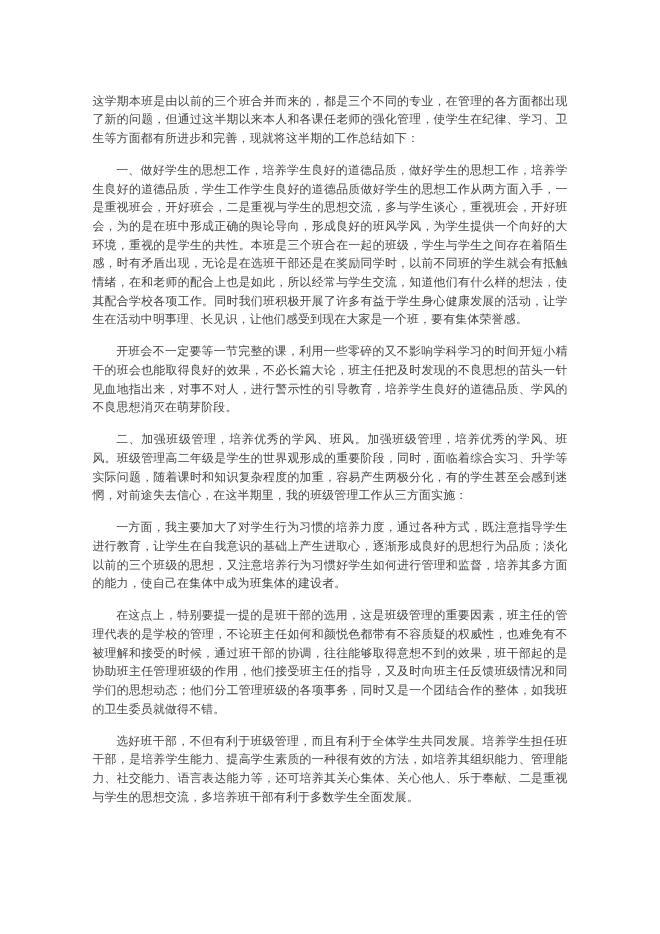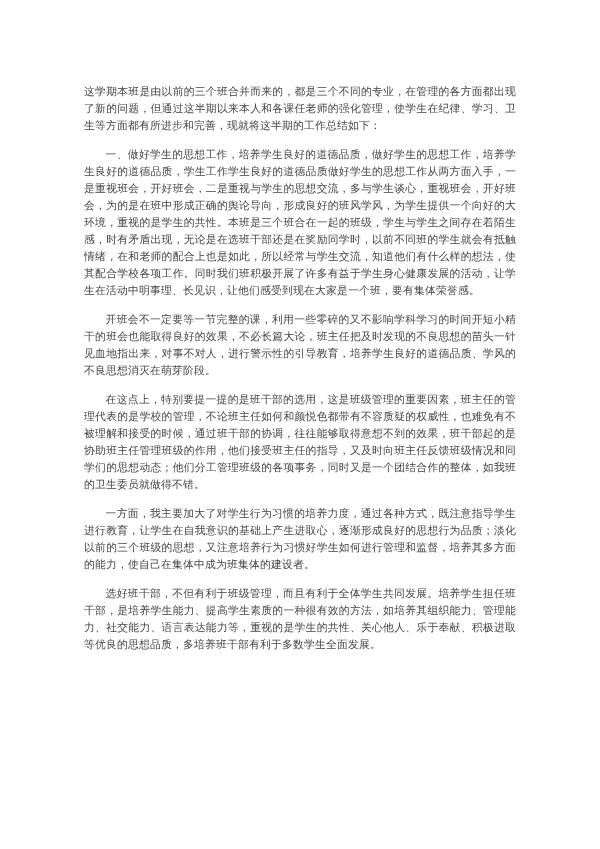--- a/index.html
+++ b/index.html
@@ -35,17 +35,18 @@
   }
 </style>
 </head>
 <body>
 
 <div class="page">
   <div class="content">
     <p class="para">这学期本班是由以前的三个班合并而来的，都是三个不同的专业，在管理的各方面都出现了新的问题，但通过这半期以来本人和各课任老师的强化管理，使学生在纪律、学习、卫生等方面都有所进步和完善，现就将这半期的工作总结如下：</p>
     <p class="para indent">一、做好学生的思想工作，培养学生良好的道德品质，做好学生的思想工作，培养学生良好的道德品质，学生工作学生良好的道德品质做好学生的思想工作从两方面入手，一是重视班会，开好班会，二是重视与学生的思想交流，多与学生谈心，重视班会，开好班会，为的是在班中形成正确的舆论导向，形成良好的班风学风，为学生提供一个向好的大环境，重视的是学生的共性。本班是三个班合在一起的班级，学生与学生之间存在着陌生感，时有矛盾出现，无论是在选班干部还是在奖励同学时，以前不同班的学生就会有抵触情绪，在和老师的配合上也是如此，所以经常与学生交流，知道他们有什么样的想法，使其配合学校各项工作。同时我们班积极开展了许多有益于学生身心健康发展的活动，让学生在活动中明事理、长见识，让他们感受到现在大家是一个班，要有集体荣誉感。</p>
     <p class="para indent">开班会不一定要等一节完整的课，利用一些零碎的又不影响学科学习的时间开短小精干的班会也能取得良好的效果，不必长篇大论，班主任把及时发现的不良思想的苗头一针见血地指出来，对事不对人，进行警示性的引导教育，培养学生良好的道德品质、学风的不良思想消灭在萌芽阶段。</p>
+    <p class="para indent">二、加强班级管理，培养优秀的学风、班风。加强班级管理，培养优秀的学风、班风。班级管理高二年级是学生的世界观形成的重要阶段，同时，面临着综合实习、升学等实际问题，随着课时和知识复杂程度的加重，容易产生两极分化，有的学生甚至会感到迷惘，对前途失去信心，在这半期里，我的班级管理工作从三方面实施：</p>
+    <p class="para indent">一方面，我主要加大了对学生行为习惯的培养力度，通过各种方式，既注意指导学生进行教育，让学生在自我意识的基础上产生进取心，逐渐形成良好的思想行为品质；淡化以前的三个班级的思想，又注意培养行为习惯好学生如何进行管理和监督，培养其多方面的能力，使自己在集体中成为班集体的建设者。</p>
     <p class="para indent">在这点上，特别要提一提的是班干部的选用，这是班级管理的重要因素，班主任的管理代表的是学校的管理，不论班主任如何和颜悦色都带有不容质疑的权威性，也难免有不被理解和接受的时候，通过班干部的协调，往往能够取得意想不到的效果，班干部起的是协助班主任管理班级的作用，他们接受班主任的指导，又及时向班主任反馈班级情况和同学们的思想动态；他们分工管理班级的各项事务，同时又是一个团结合作的整体，如我班的卫生委员就做得不错。</p>
-    <p class="para indent">一方面，我主要加大了对学生行为习惯的培养力度，通过各种方式，既注意指导学生进行教育，让学生在自我意识的基础上产生进取心，逐渐形成良好的思想行为品质；淡化以前的三个班级的思想，又注意培养行为习惯好学生如何进行管理和监督，培养其多方面的能力，使自己在集体中成为班集体的建设者。</p>
-    <p class="para indent">选好班干部，不但有利于班级管理，而且有利于全体学生共同发展。培养学生担任班干部，是培养学生能力、提高学生素质的一种很有效的方法，如培养其组织能力、管理能力、社交能力、语言表达能力等，重视的是学生的共性、关心他人、乐于奉献、积极进取等优良的思想品质，多培养班干部有利于多数学生全面发展。</p>
+    <p class="para indent">选好班干部，不但有利于班级管理，而且有利于全体学生共同发展。培养学生担任班干部，是培养学生能力、提高学生素质的一种很有效的方法，如培养其组织能力、管理能力、社交能力、语言表达能力等，还可培养其关心集体、关心他人、乐于奉献、二是重视与学生的思想交流，多培养班干部有利于多数学生全面发展。</p>
   </div>
 </div>
 
 </body></html>

